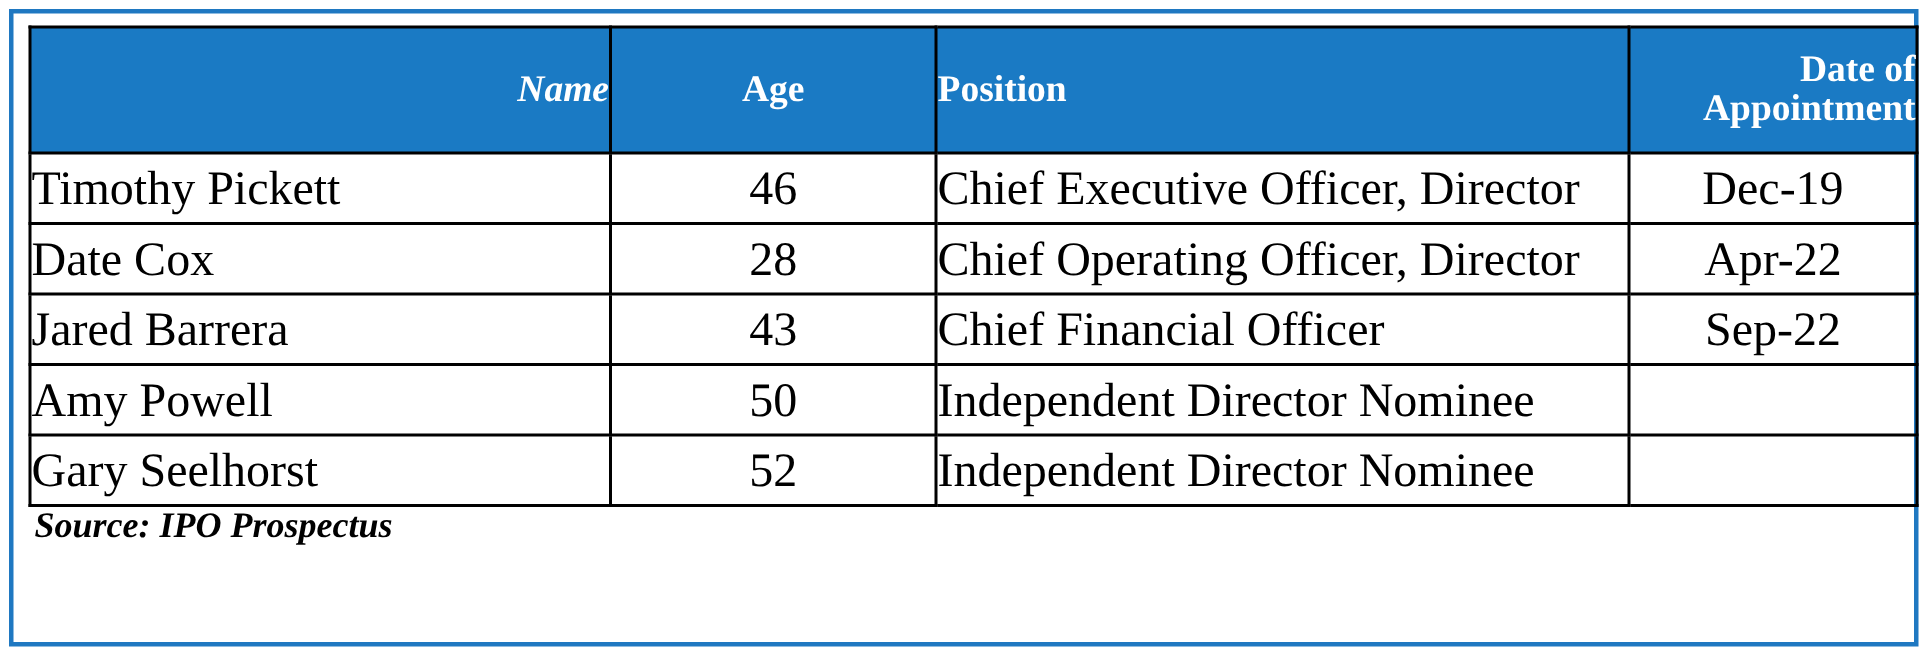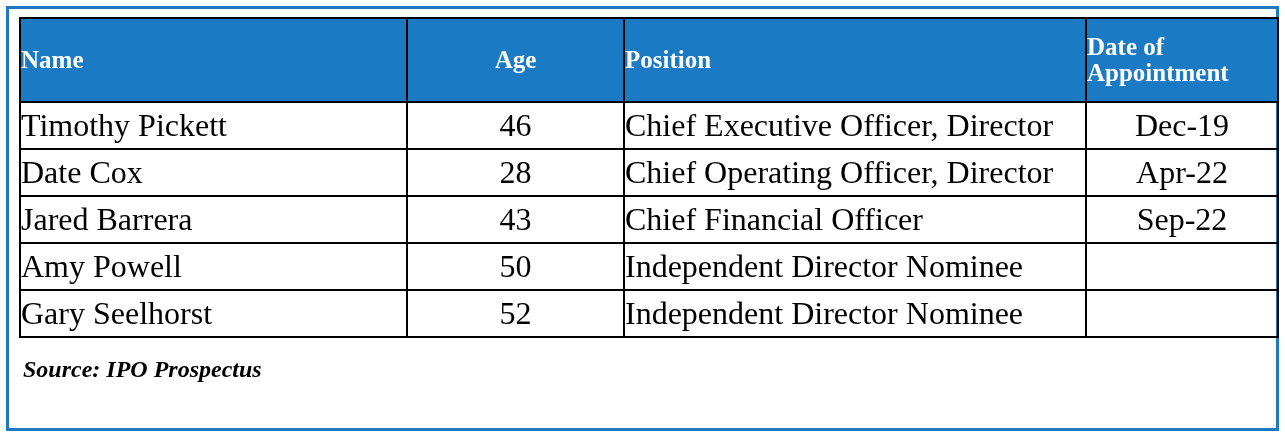--- a/index.html
+++ b/index.html
@@ -42,35 +42,36 @@
   }
   thead th {
     background: #1a7ac4;
     color: #ffffff;
     font-weight: bold;
     font-size: 25px;
     height: 82px;
     line-height: 1.06;
   }
   th.col-name {
-    text-align: left;
+    text-align: right;
     padding-left: 10px;
     width: 385px;
+    font-style: italic;
   }
   th.col-age {
     text-align: center;
     width: 215px;
   }
   th.col-position {
     text-align: left;
     padding-left: 10px;
     width: 460px;
   }
   th.col-date {
-    text-align: left;
+    text-align: right;
     width: 190px;
   }
   tbody td {
     font-size: 32px;
     color: #000000;
     height: 45px;
   }
   td.cell-name {
     text-align: left;
     padding-left: 8px;
@@ -81,21 +82,21 @@
   td.cell-position {
     text-align: left;
     padding-left: 10px;
     border-radius: 15px;
   }
   td.cell-date {
     text-align: center;
     margin-left: 28px;
   }
   .source {
-    margin-top: 18px;
+    margin-top: 0;
     padding-left: 4px;
     font-size: 24px;
     font-weight: bold;
     font-style: italic;
     color: #000000;
   }
 </style>
 </head>
 <body>
 

